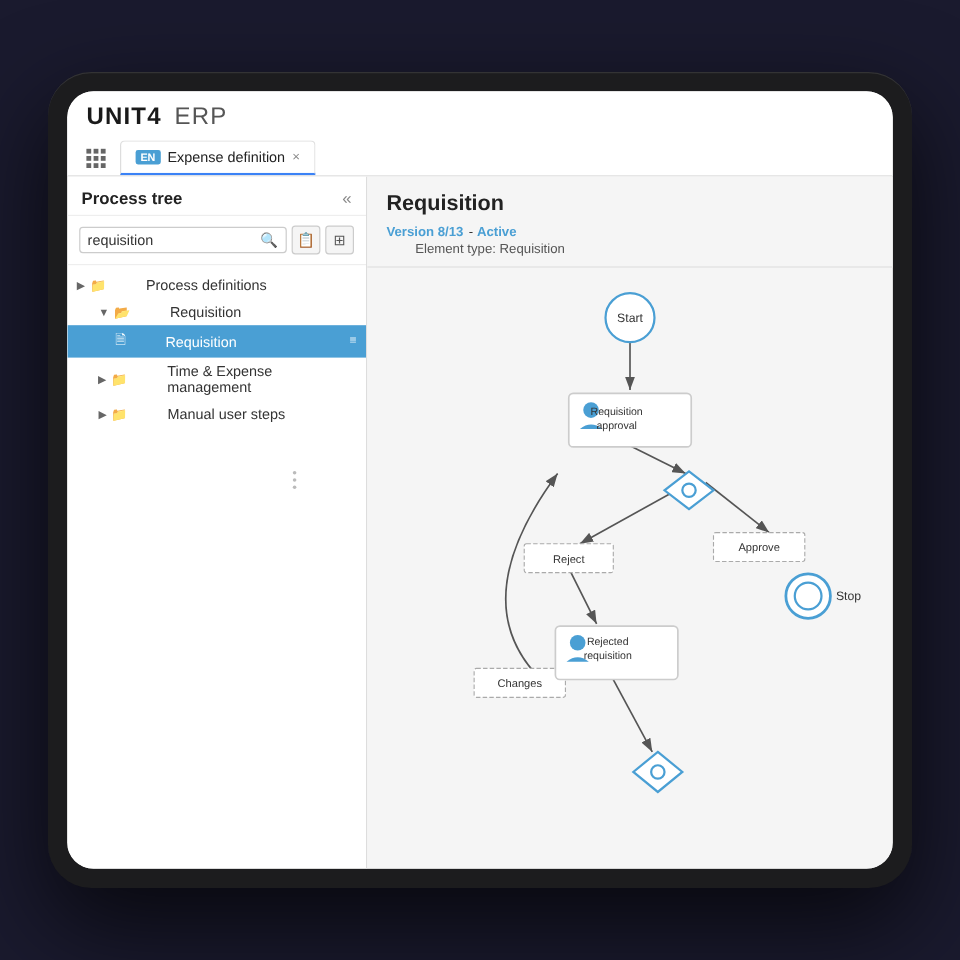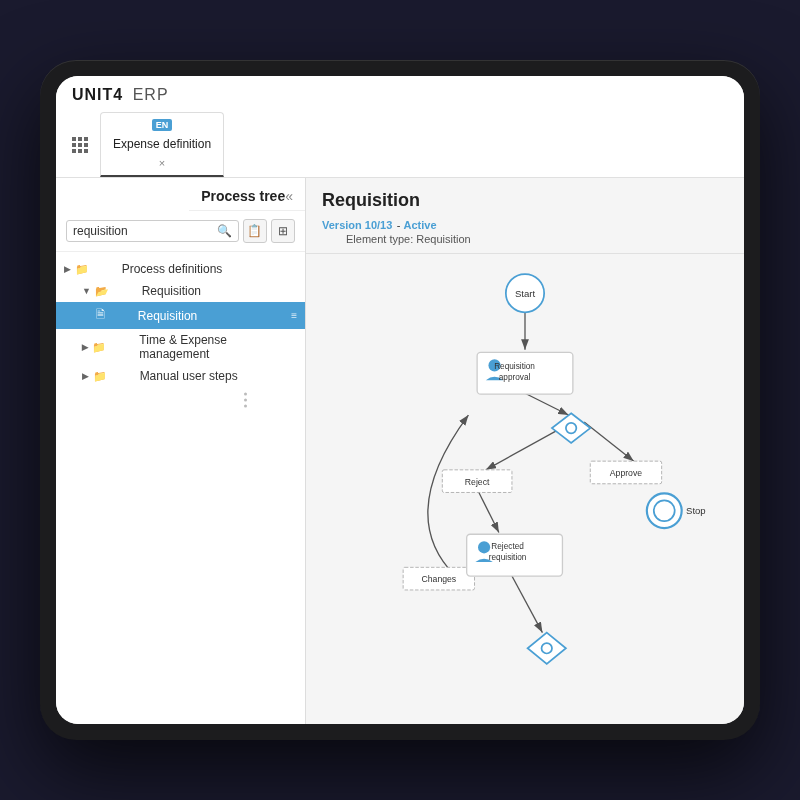--- a/index.html
+++ b/index.html
@@ -39,21 +39,21 @@
       border-bottom: 1px solid #e0e0e0;
     }
 
     .logo-area {
       display: flex;
       align-items: center;
       margin-bottom: 8px;
     }
 
     .logo-text {
-      font-size: 16px;
+      font-size: 20px;
       font-weight: 700;
       color: #1a1a1a;
       letter-spacing: 1px;
       text-transform: uppercase;
     }
 
     .logo-text .unit4 {
       font-weight: 900;
       color: #1a1a1a;
     }
@@ -100,23 +100,22 @@
       font-size: 12px;
       color: #333;
       border: 1px solid #ddd;
       border-bottom: none;
       cursor: pointer;
       position: relative;
     }
 
     .tab.active {
       background: #ffffff;
-      border-bottom: 2px solid #404040;
+      border-bottom: 2px solid #3b82f6;
       color: #222;
-      flex-direction: column;
     }
 
     .tab .lang-badge {
       background: #4a9fd4;
       color: white;
       font-size: 9px;
       padding: 1px 4px;
       border-radius: 2px;
       font-weight: bold;
     }
@@ -135,21 +134,20 @@
     }
 
     
     .sidebar {
       width: 250px;
       background: #ffffff;
       border-right: 1px solid #ddd;
       display: flex;
       flex-direction: column;
       overflow: hidden;
-      align-items: flex-end;
     }
 
     .sidebar-header {
       display: flex;
       align-items: center;
       justify-content: space-between;
       padding: 10px 12px 6px 12px;
       border-bottom: 1px solid #eee;
     }
 
@@ -445,21 +443,21 @@
       <div class="resize-dots">
         <span></span>
           <span></span>
           <span></span>
       </div>
 
       <div class="right-panel">
         <div class="right-panel-header">
           <div class="right-panel-title">Requisition</div>
           <div>
-            <span class="meta-version">Version 10/13</span>
+            <span class="meta-version">Version 8/13</span>
             <span class="meta-active"> - </span>
             <span class="meta-active" style="color:#4a9fd4;font-weight:700;">Active</span>
           </div>
           <div class="meta-line">Element type: Requisition</div>
         </div>
 
         <div class="flow-canvas">
           <svg class="flow-svg" viewBox="0 0 460 540">
             <defs>
               <marker id="arrowhead" markerWidth="8" markerHeight="6" refX="8" refY="3" orient="auto">

